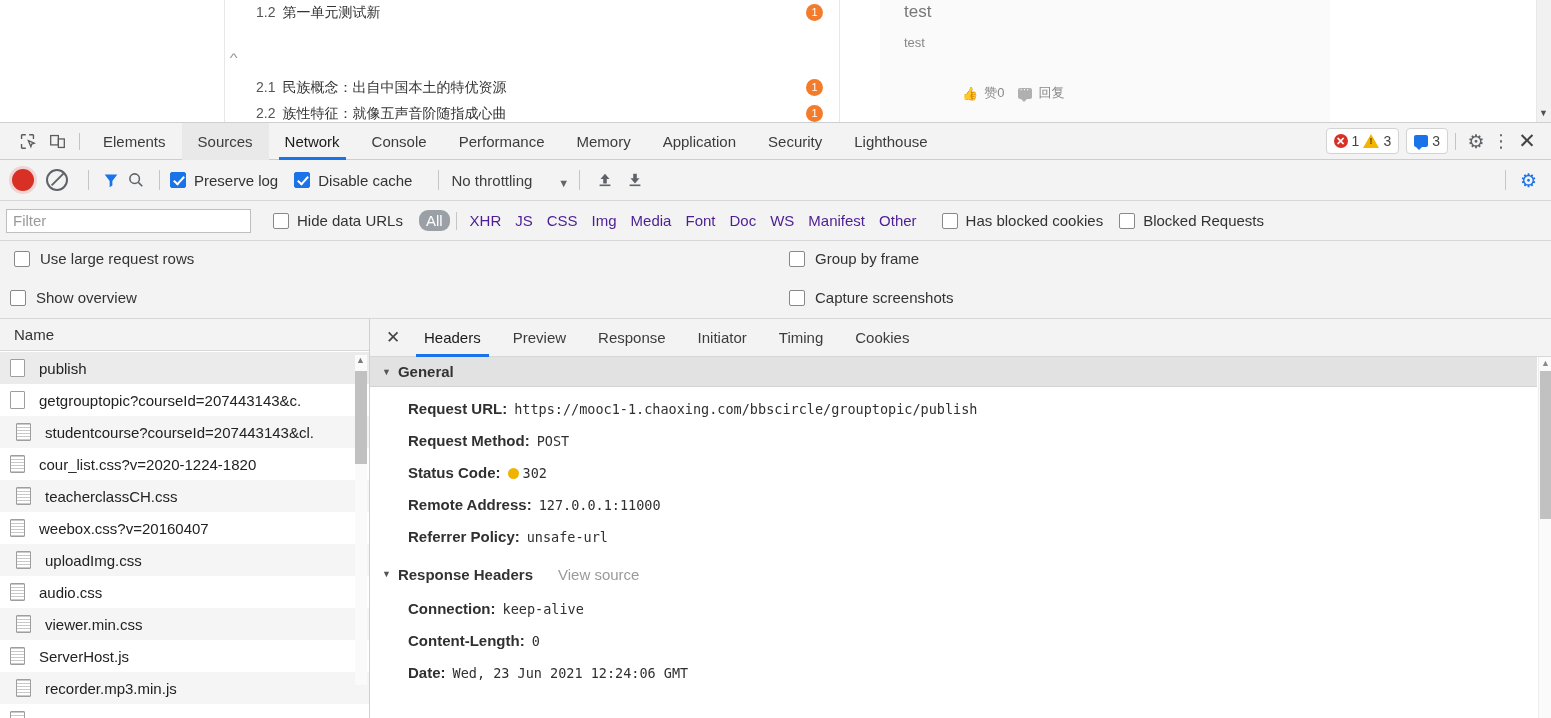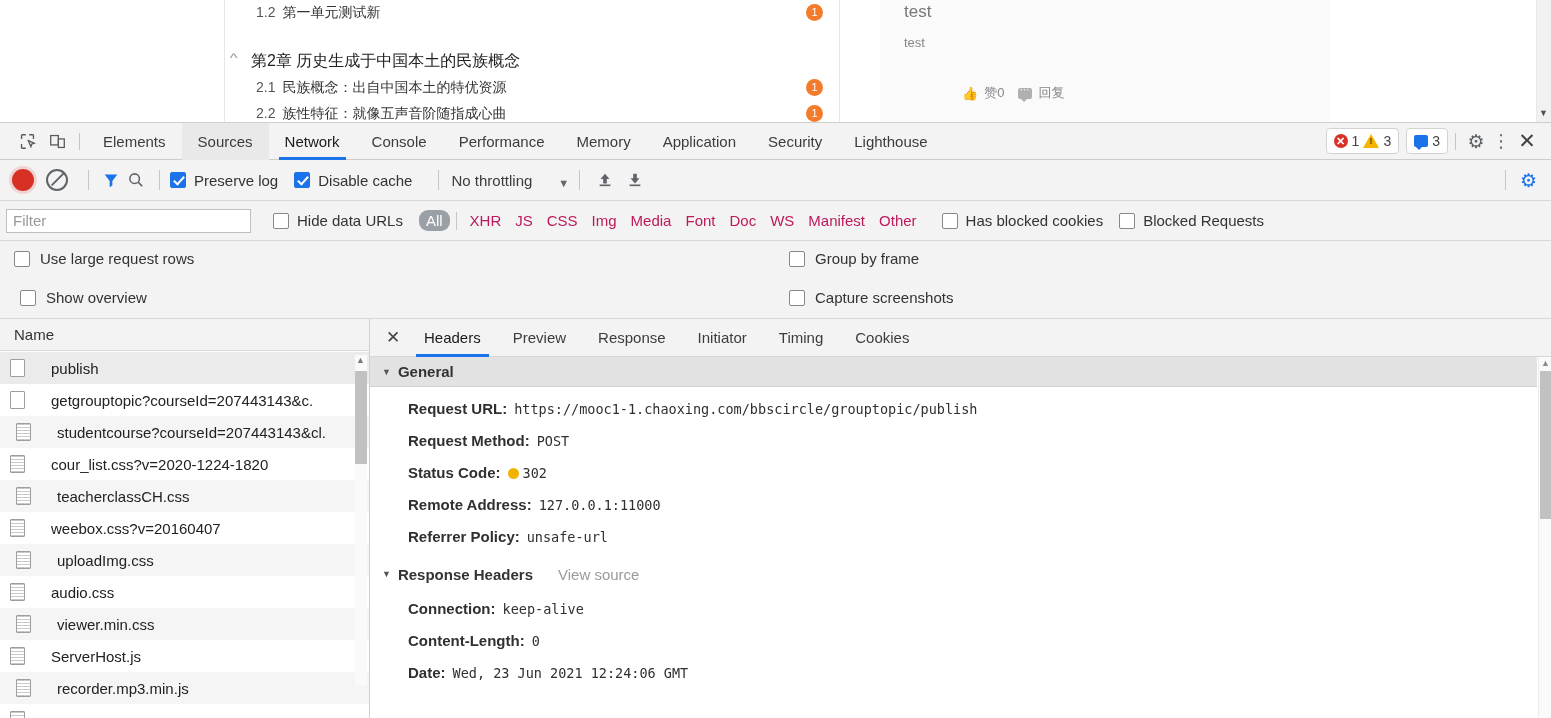--- a/index.html
+++ b/index.html
@@ -220,21 +220,21 @@
     background: #f3f3f3; border-bottom: 1px solid #d7d7d7;
     display: flex; align-items: center; padding-left: 6px;
   }
   #filter-input {
     width: 245px; height: 24px; border: 1px solid #bfbfbf; background: #fff;
     font-size: 15px; color: #333; padding: 0 6px;
     font-family: "Liberation Sans", sans-serif;
   }
   #filter-input::placeholder { color: #9a9a9a; }
   .ftype {
-    font-size: 15px; color: #be185d; padding: 2px 7px; border-radius: 9px;
+    font-size: 15px; color: #4c1d95; padding: 2px 7px; border-radius: 9px;
     white-space: nowrap;
   }
   .ftype.sel { background: #9aa0a6; color: #fff; }
   .fsep { width: 1px; height: 18px; background: #c6c6c6; margin: 0 6px; }
 
   
   #dt-optbar {
     position: absolute; left: 0; top: 118px; width: 1551px; height: 78px;
     background: #f3f3f3; border-bottom: 1px solid #d7d7d7;
   }
@@ -250,21 +250,21 @@
     width: 370px; height: 400px; background: #fff;
     border-right: 1px solid #d0d0d0; position: relative; overflow: hidden;
   }
   #name-head {
     height: 32px; background: #f3f3f3; border-bottom: 1px solid #d7d7d7;
     display: flex; align-items: center; padding-left: 14px;
     font-size: 15px; color: #333;
   }
   #req-list { position: absolute; left: 0; top: 33px; width: 370px; bottom: 0; }
   .req-row {
-    height: 32px; display: flex; align-items: center; gap: 26px;
+    height: 32px; display: flex; align-items: center; gap: 14px;
     padding-left: 10px; font-size: 15px; color: #222; white-space: nowrap;
     overflow: hidden;
   }
   .req-row.odd { background: #f5f5f5; padding-left: 16px; }
   .req-row.selected { background: #ebebeb; }
   .doc-ico {
     width: 15px; height: 18px; border: 1px solid #9e9e9e; background: #fff;
     flex: 0 0 auto; border-radius: 1px;
   }
   .doc-ico.lined {
@@ -350,21 +350,20 @@
   <div class="page-col-line" style="left:839px;"></div>
   <div class="page-col-line" style="left:1329px;"></div>
 
   <div id="outline">
     <div class="ol-sub" style="left:31px; top:4px;">
       <span class="num">1.2</span><span>第一单元测试新</span>
     </div>
     <div class="ol-badge" style="left:581px; top:4px;">1</div>
 
     <div class="ol-caret" style="left:6px; top:51px;">^</div>
-    <div class="ol-chapter" style="left:26px; top:51px;">第2章 历史生成于中国本土的民族概念</div>
 
     <div class="ol-sub" style="left:31px; top:79px;">
       <span class="num">2.1</span><span>民族概念：出自中国本土的特优资源</span>
     </div>
     <div class="ol-badge" style="left:581px; top:79px;">1</div>
 
     <div class="ol-sub" style="left:31px; top:105px;">
       <span class="num">2.2</span><span>族性特征：就像五声音阶随指成心曲</span>
     </div>
     <div class="ol-badge" style="left:581px; top:105px;">1</div>
@@ -546,21 +545,21 @@
       <span class="cbox"></span>
       <span>Blocked Requests</span>
     </label>
   </div>
 
   <div id="dt-optbar">
     <label class="opt" style="left:14px; top:9px;">
       <span class="cbox"></span>
       <span>Use large request rows</span>
     </label>
-    <label class="opt" style="left:20px; top:48px;justify-content:flex-end;">
+    <label class="opt" style="left:10px; top:48px;justify-content:flex-end;">
       <span class="cbox"></span>
       <span>Show overview</span>
     </label>
     <label class="opt" style="left:789px; top:9px;">
       <span class="cbox"></span>
       <span>Group by frame</span>
     </label>
     <label class="opt" style="left:789px; top:48px;justify-content:center;">
       <span class="cbox"></span>
       <span>Capture screenshots</span>

